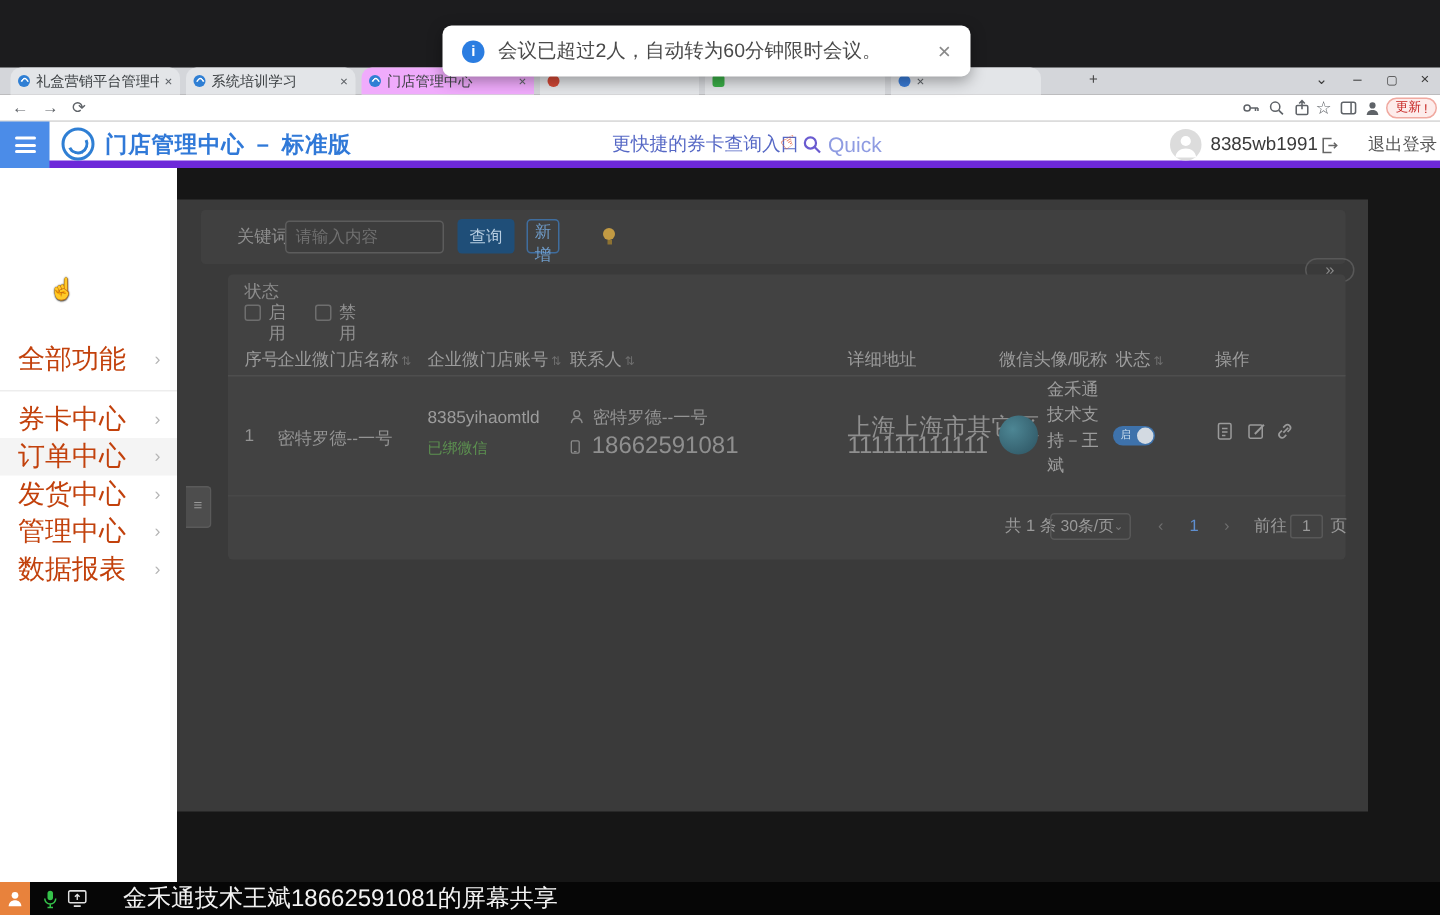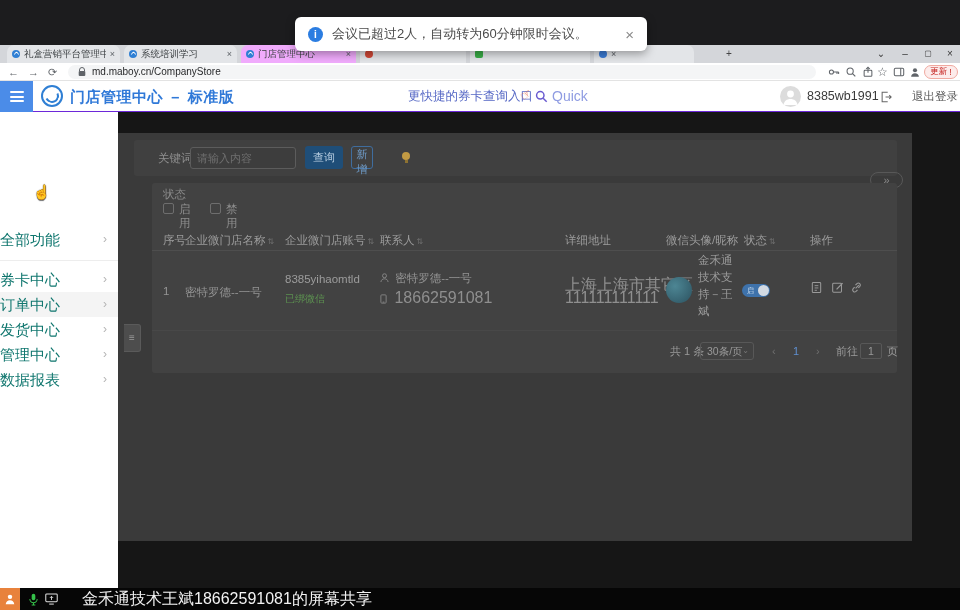--- a/index.html
+++ b/index.html
@@ -19,38 +19,38 @@
   .winctl { position:absolute; top:1px; font-size:10px; color:#3a3a3a; line-height:16px; width:18px; text-align:center; }
 
   .addressbar { position:absolute; left:0; top:63px; width:960px; height:18px; background:#ffffff; border-bottom:1px solid #e3e3e3; }
   .navic { position:absolute; top:0; font-size:11px; color:#5f6368; line-height:18px; }
   .urlpill { position:absolute; left:68px; top:2px; width:748px; height:14px; background:#f4f5f6; border-radius:7px; display:flex; align-items:center; padding-left:10px; gap:6px; }
   .urltext { font-size:10px; color:#28292b; line-height:14px; }
   .baric { position:absolute; top:3px; width:13px; height:13px; color:#5f6368; }
   .updatepill { position:absolute; left:924px; top:2px; width:34px; height:14px; border:1px solid #f0a9a0; background:#fdeceb; border-radius:7px; color:#c5221f; font-size:8.5px; display:flex; align-items:center; justify-content:center; gap:2px; }
 
   
-  .appheader { position:absolute; left:0; top:81px; width:960px; height:31px; background:#ffffff; border-bottom:1px solid #6d28d9;text-decoration:underline; }
+  .appheader { position:absolute; left:0; top:81px; width:960px; height:31px; background:#ffffff; border-bottom:5px solid #6d28d9;text-decoration:underline; }
   .hamburger { position:absolute; left:0; top:0; width:33px; height:31px; background:#4b8ce8; display:flex; flex-direction:column; justify-content:center; align-items:center; gap:2.5px; }
   .hamburger i { display:block; width:14px; height:2px; background:#fff; border-radius:1px; }
   .applogo { position:absolute; left:41px; top:4px; width:22px; height:22px; border-radius:50%; border:2px solid #2f7fd4; }
   .applogo::after { content:""; position:absolute; inset:2px; border:2px solid #2f7fd4; border-radius:50%; border-top-color:transparent; border-left-color:transparent; transform:rotate(20deg); }
   .apptitle { position:absolute; left:70px; top:0; line-height:31px; font-size:15px; font-weight:bold; color:#3079d8; letter-spacing:0.5px; }
   .quicklink { position:absolute; left:408px; top:0; line-height:31px; font-size:12.5px; color:#5668c5; }
   .hand-ic { position:absolute; left:520px; top:6px; font-size:13px; color:#e0562f; transform:rotate(-35deg); }
   .quicklbl { position:absolute; left:552px; top:0; line-height:31px; font-size:14px; color:#8f9ce2; }
   .uavatar { position:absolute; left:780px; top:5px; width:21px; height:21px; border-radius:50%; background:#dcdcdc; overflow:hidden; }
   .uname { position:absolute; left:807px; top:0; line-height:31px; font-size:12.5px; color:#3a3a3a; }
   .logoutgrp { position:absolute; left:880px; top:0; height:31px; display:flex; align-items:center; gap:20px; color:#555; font-size:11.5px; }
 
   
   .sidebar { position:absolute; left:0; top:112px; width:118px; height:476px; background:#ffffff; }
   .snav { position:absolute; left:0; width:118px; height:25px; line-height:25px; cursor:pointer; }
   .snav.hl { background:#f4f4f4; }
-  .snav .lbl { font-size:15px; color:#0f766e; }
+  .snav .lbl { margin-left:12px; font-size:18px; color:#c2410c; }
   .snav .chev { position:absolute; right:11px; top:0; color:#b5b5b5; font-size:12px; }
   .sdiv { position:absolute; left:0; top:148px; width:118px; border-top:1px solid #ededed; }
   .cursorhand { position:absolute; left:33px; top:184px; font-size:14px; color:#ffffff; text-shadow:0 0 1px #333, 0 1px 1px rgba(0,0,0,.6); z-index:6; }
 
   
   .workdark { position:absolute; left:118px; top:112px; width:842px; height:476px; background:#161616; }
   .dimpanel { position:absolute; left:118px; top:133px; width:794px; height:408px; background:#3a3a3a; color:#949494; }
   .filterbar { position:absolute; left:16px; top:7px; width:763px; height:36px; background:#404040; border-radius:3px; }
   .flabel { position:absolute; left:24px; top:0; line-height:36px; font-size:11.5px; color:#8f8f8f; }
   .finput { position:absolute; left:56px; top:7px; width:106px; height:22px; background:#3d3d3d; border:1px solid #5c5c5c; border-radius:3px; color:#9a9a9a; font-size:11px; padding:0 6px; font-family:"Liberation Sans",sans-serif; }
@@ -138,27 +138,20 @@
     <span class="winctl" style="left:872px;">⌄</span>
     <span class="winctl" style="left:896px;">–</span>
     <span class="winctl" style="left:919px; font-size:8px;">▢</span>
     <span class="winctl" style="left:941px;">×</span>
   </div>
 
   <div class="addressbar">
     <span class="navic" style="left:8px;">←</span>
     <span class="navic" style="left:28px;">→</span>
     <span class="navic" style="left:48px;">⟳</span>
-    <div class="urlpill">
-      <svg width="8" height="10" viewBox="0 0 8 10">
-          <path d="M1.5 4V3a2.5 2.5 0 0 1 5 0v1" fill="none" stroke="#5f6368" stroke-width="1"></path>
-          <rect x="0.7" y="4" width="6.6" height="5" rx="1" fill="#5f6368"></rect>
-        </svg>
-      <span class="urltext">md.maboy.cn/CompanyStore</span>
-    </div>
     <span class="baric" style="left:828px;">
       <svg width="12" height="12" viewBox="0 0 14 14">
           <circle cx="4" cy="7" r="2.4" fill="none" stroke="currentColor" stroke-width="1.2"></circle>
           <path d="M6.4 7h6M10.5 7v2.3M12.4 7v2.3" fill="none" stroke="currentColor" stroke-width="1.2"></path>
         </svg>
     </span>
     <span class="baric" style="left:845px;">
       <svg width="12" height="12" viewBox="0 0 14 14">
           <circle cx="6" cy="6" r="3.6" fill="none" stroke="currentColor" stroke-width="1.2"></circle>
           <path d="M8.8 8.8L12 12" stroke="currentColor" stroke-width="1.3"></path>

